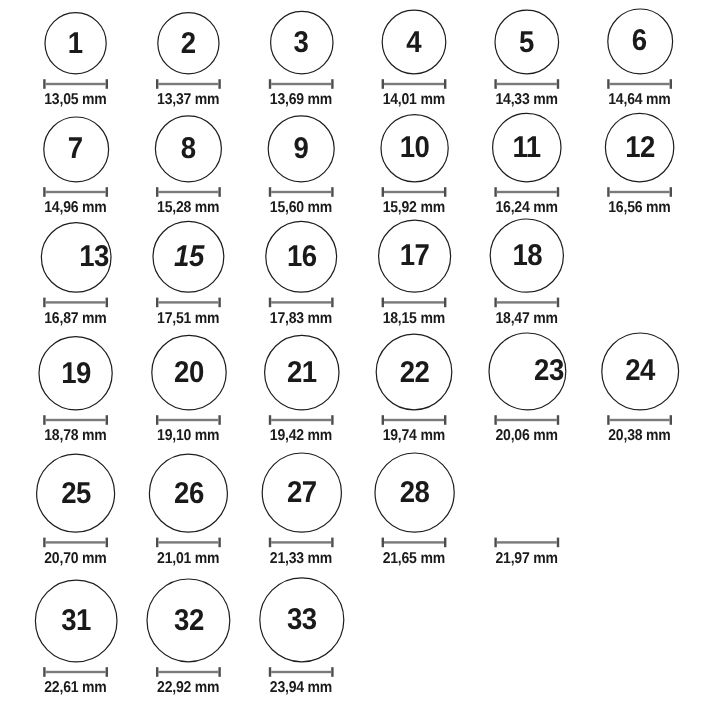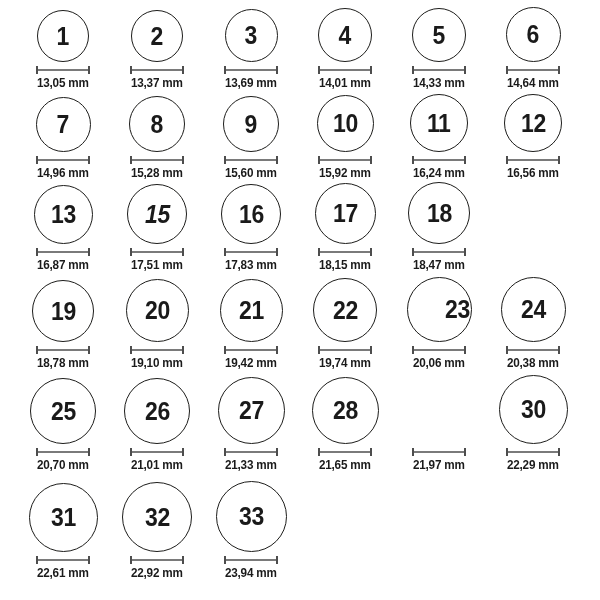--- a/index.html
+++ b/index.html
@@ -148,21 +148,21 @@
       <div class="cell">
         <div class="circle" style="width: 58px; height: 58px;">
           <span class="num">12</span>
         </div>
         <div class="mline"></div>
         <div class="mlabel">16,56 mm</div>
       </div>
     </div>
     <div class="row row-3">
       <div class="cell">
-        <div class="circle" style="width: 59px; height: 59px;">
+        <div class="circle" style="width: 59px; height: 59px; justify-content: flex-end;">
           <span class="num">13</span>
         </div>
         <div class="mline"></div>
         <div class="mlabel">16,87 mm</div>
       </div>
       <div class="cell">
         <div class="circle" style="width: 60px; height: 60px; font-style: italic;">
           <span class="num">15</span>
         </div>
         <div class="mline"></div>
@@ -259,27 +259,20 @@
       <div class="cell">
         <div class="circle" style="width: 67px; height: 67px;">
           <span class="num">28</span>
         </div>
         <div class="mline"></div>
         <div class="mlabel">21,65 mm</div>
       </div>
       <div class="cell">
         <div class="mline"></div>
         <div class="mlabel">21,97 mm</div>
-      </div>
-      <div class="cell">
-        <div class="circle" style="width: 69px; height: 69px;">
-          <span class="num">30</span>
-        </div>
-        <div class="mline"></div>
-        <div class="mlabel">22,29 mm</div>
       </div>
     </div>
     <div class="row row-6">
       <div class="cell">
         <div class="circle" style="width: 69px; height: 69px;">
           <span class="num">31</span>
         </div>
         <div class="mline"></div>
         <div class="mlabel">22,61 mm</div>
       </div>

